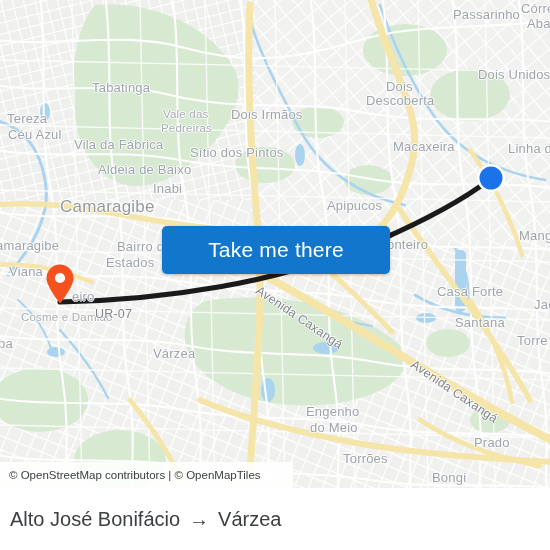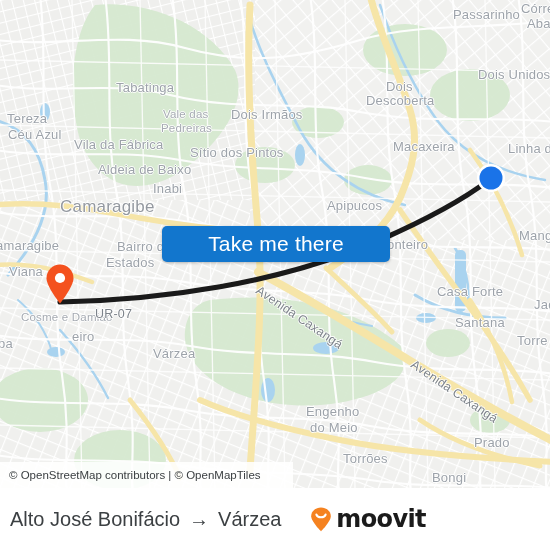--- a/index.html
+++ b/index.html
@@ -67,21 +67,21 @@
     font-family: "Liberation Sans", sans-serif;
     white-space: pre;
   }
 
   
   #take-me-there {
     position: absolute;
     left: 162px;
     top: 226px;
     width: 228px;
-    height: 36px;
+    height: 48px;
     background: #1276cd;
     border: none;
     border-radius: 5px;
     color: #ffffff;
     font-size: 21px;
     font-family: "Liberation Sans", sans-serif;
     letter-spacing: .2px;
     cursor: pointer;
     box-shadow: 0 1px 3px rgba(0,0,0,.25);
   }
@@ -251,36 +251,36 @@
       <path d="M470,150 C492,180 510,215 522,255" stroke-width="4.5"></path>
       <path d="M130,400 C150,425 168,450 180,478" stroke-width="5"></path>
       <path d="M420,420 C450,440 490,456 540,466" stroke-width="5"></path>
       <path d="M470,300 C490,330 505,365 512,402" stroke-width="4.5"></path>
     </g>
 
     <path d="M60,302 C160,300 280,284 380,240 C430,218 468,196 489,180" stroke="#1a1a1a" stroke-width="5.2" fill="none" stroke-linecap="round"></path>
   </svg>
 
   <div id="place-labels">
-      <div class="place mid" style="left: 92px; top: 81px; margin-left: 24px;">Tabatinga</div>
+      <div class="place mid" style="left: 92px; top: 81px;">Tabatinga</div>
       <div class="place mid" style="left: 7px; top: 112px;">Tereza</div>
       <div class="place mid" style="left: 8px; top: 128px;">Céu Azul</div>
       <div class="place mid" style="left: 74px; top: 138px;">Vila da Fábrica</div>
       <div class="place small" style="left: 163px; top: 108px;">Vale das</div>
       <div class="place small" style="left: 161px; top: 122px;">Pedreiras</div>
       <div class="place mid" style="left: 231px; top: 108px;">Dois Irmãos</div>
       <div class="place mid" style="left: 190px; top: 146px;">Sítio dos Pintos</div>
       <div class="place mid" style="left: 98px; top: 163px;">Aldeia de Baixo</div>
       <div class="place mid" style="left: 153px; top: 182px;">Inabi</div>
       <div class="place big" style="left: 60px; top: 198px;">Camaragibe</div>
       <div class="place mid" style="left: -4px; top: 239px;">amaragibe</div>
       <div class="place mid" style="left: 9px; top: 265px;">Viana</div>
       <div class="place mid" style="left: 93px; top: 240px; margin-left: 24px;">Bairro dos</div>
       <div class="place mid" style="left: 106px; top: 256px;">Estados</div>
-      <div class="place mid" style="left: 72px; top: 290px; margin-top: 40px;">eiro</div>
+      <div class="place mid" style="left: 72px; top: 290px;">eiro</div>
       <div class="place small" style="left: 21px; top: 311px;">Cosme e Damião</div>
       <div class="place road" style="left: 95px; top: 308px;">UR-07</div>
       <div class="place mid" style="left: -2px; top: 337px;">pa</div>
       <div class="place mid" style="left: 153px; top: 347px;">Várzea</div>
       <div class="place mid" style="left: 453px; top: 8px;">Passarinho</div>
       <div class="place mid" style="left: 521px; top: 2px;">Córre</div>
       <div class="place mid" style="left: 527px; top: 17px;">Aba</div>
       <div class="place mid" style="left: 478px; top: 68px;">Dois Unidos</div>
       <div class="place mid" style="left: 386px; top: 80px;">Dois</div>
       <div class="place mid" style="left: 366px; top: 94px;">Descoberta</div>
@@ -321,20 +321,13 @@
   <button id="take-me-there">Take me there</button>
 </div>
 
 <div id="footer">
   <div id="route-title">
     <span>Alto José Bonifácio</span>
     <span class="arrow">→</span>
     <span>Várzea</span>
   </div>
 
-  <div id="moovit-logo">
-    <svg width="26" height="26" viewBox="0 0 26 26" xmlns="http://www.w3.org/2000/svg">
-      <path d="M13,25.2 C13,25.2 3.2,15.6 3.2,10.2 C3.2,5.3 7.6,1.4 13,1.4 C18.4,1.4 22.8,5.3 22.8,10.2 C22.8,15.6 13,25.2 13,25.2 Z" fill="#f58220"></path>
-      <path d="M8.4,8.6 C9.6,12.2 16.4,12.2 17.6,8.6" stroke="#ffffff" stroke-width="2.1" fill="none" stroke-linecap="round"></path>
-    </svg>
-    <span class="wordmark">moovit</span>
-  </div>
 </div>
 
 </body></html>

